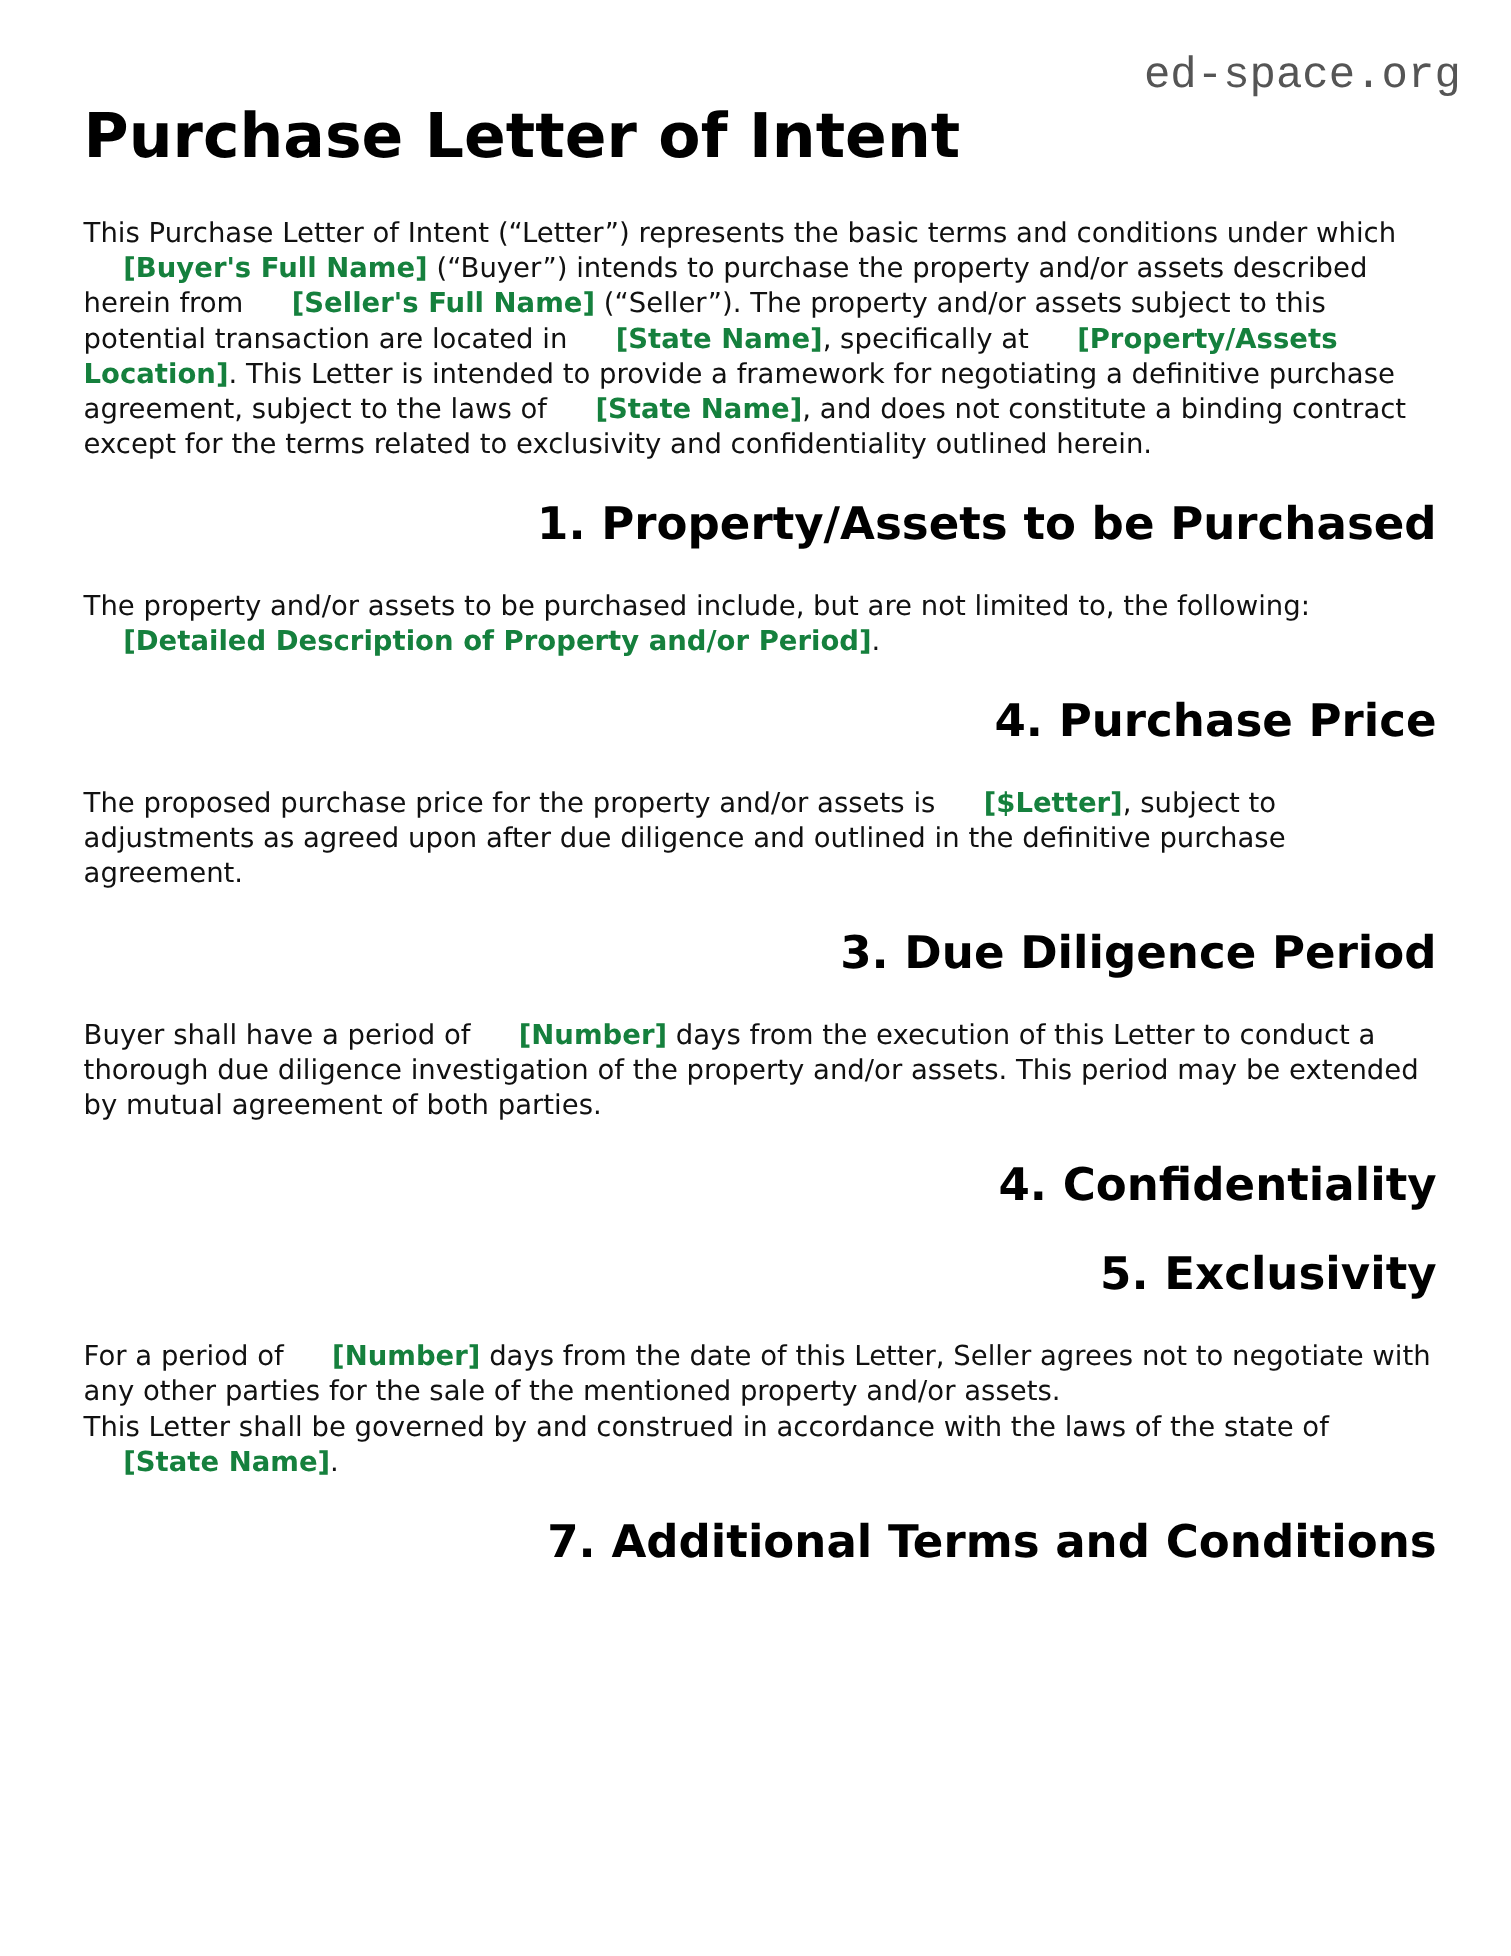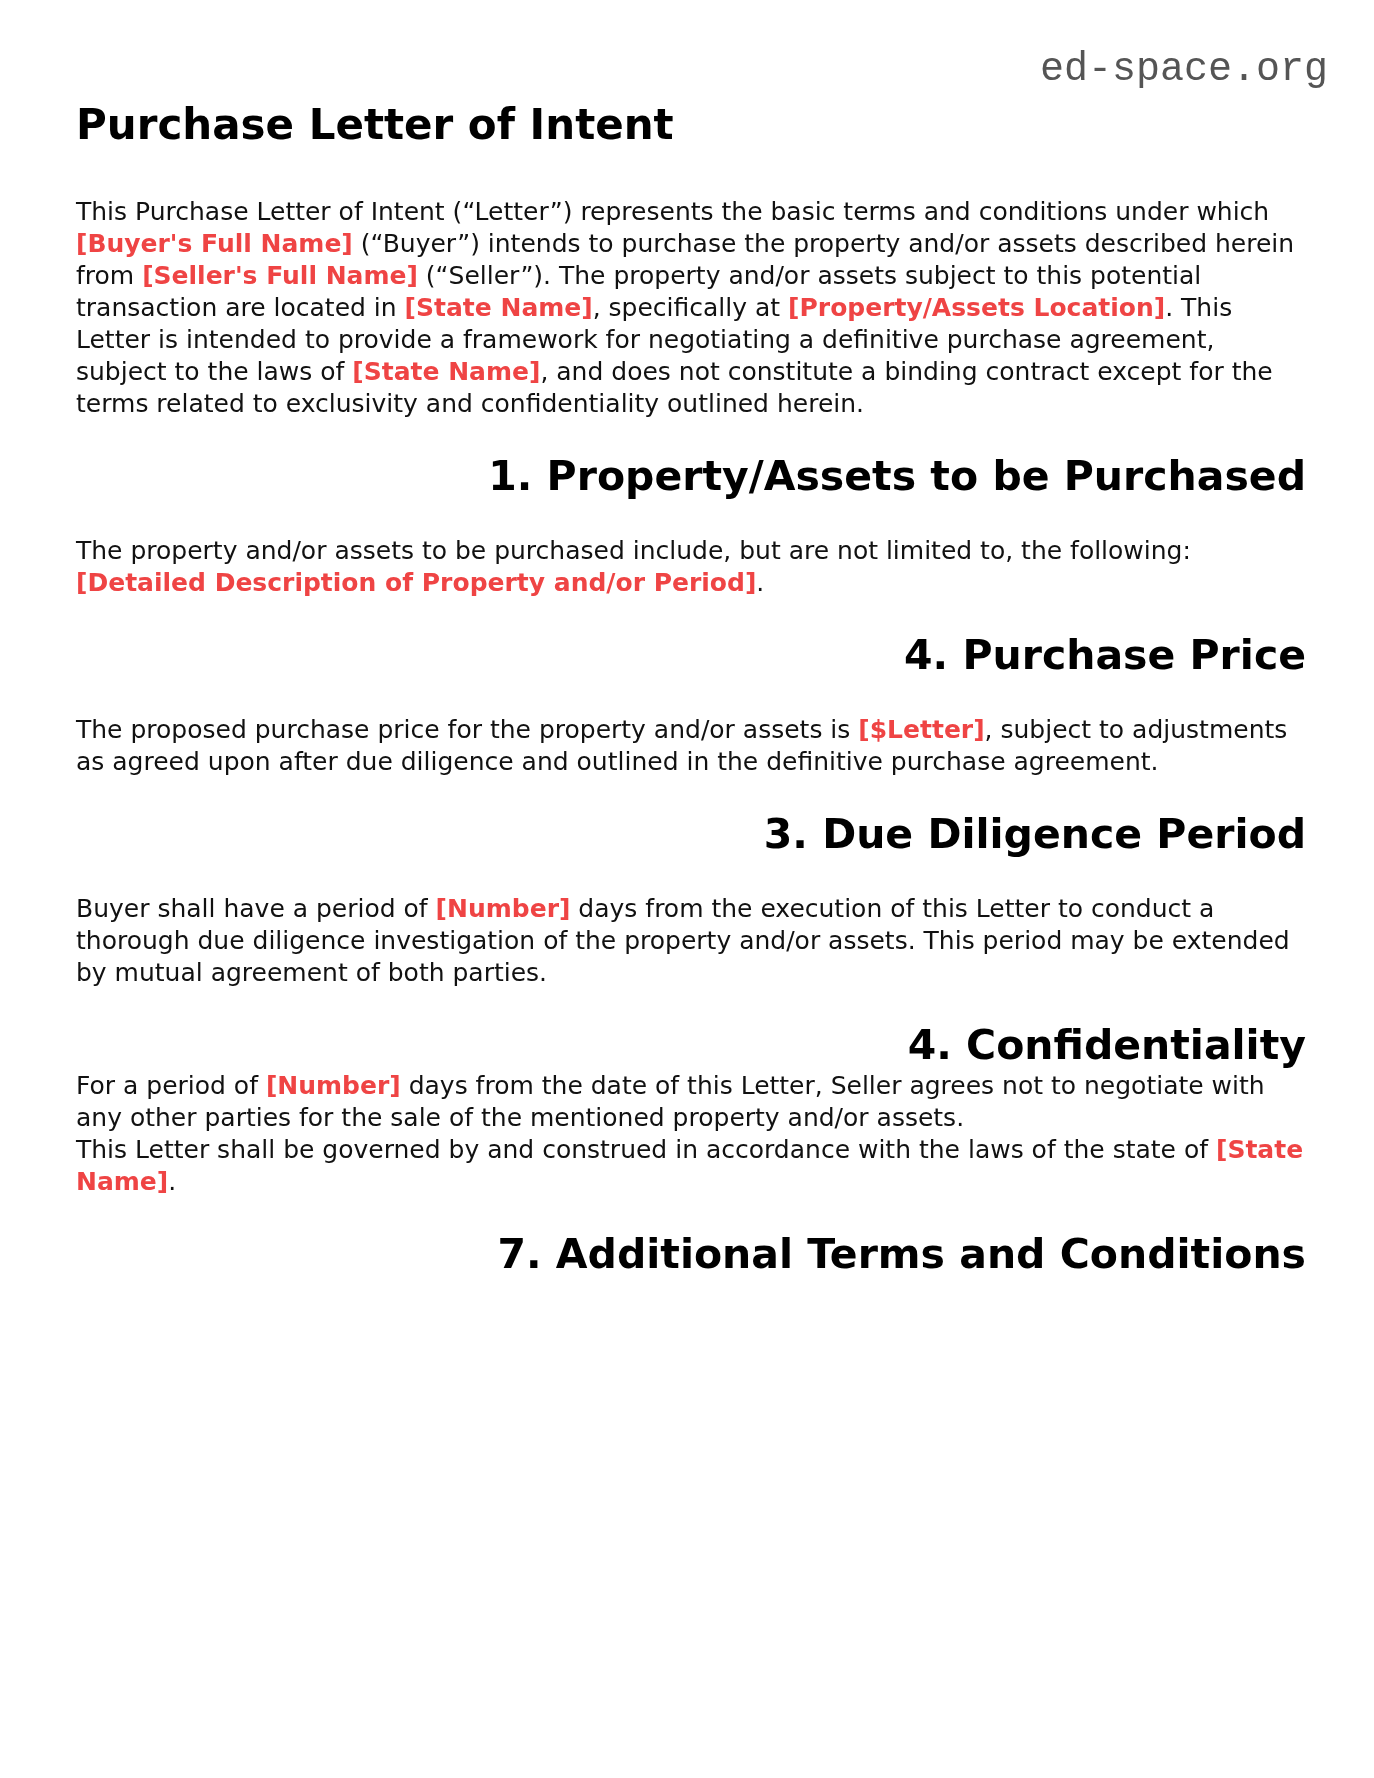--- a/index.html
+++ b/index.html
@@ -29,21 +29,21 @@
   .page {
     position: absolute;
     left: 76px;
     top: 93px;
     width: 1230px;
   }
   h1.doc-title {
     margin: 0;
     font-family: "DejaVu Sans", sans-serif;
     font-weight: bold;
-    font-size: 42px;
+    font-size: 56px;
     line-height: 64px;
     color: #000000;
   }
   p.body-text {
     margin: 0;
     font-size: 25px;
     line-height: 32px;
     color: #111111;
   }
   p.intro {
@@ -56,21 +56,22 @@
     font-size: 41px;
     line-height: 50px;
     color: #000000;
     text-align: right;
   }
   h2.section-heading + p.body-text {
     margin-top: 34px;
   }
   b.placeholder {
     font-weight: bold;
-    color: #ef4444;
+    color: #15803d;
+    margin-left: 36px;
   }
 </style>
 </head>
 <body>
 
 <div class="watermark">ed-space.org</div>
 
 <div class="page">
   <h1 class="doc-title">Purchase Letter of Intent</h1>
 
@@ -89,20 +90,21 @@
   <div>
     <h2 class="section-heading">3. Due Diligence Period</h2>
     <p class="body-text">Buyer shall have a period of <b class="placeholder">[Number]</b> days from the execution of this Letter to conduct a thorough due diligence investigation of the property and/or assets. This period may be extended by mutual agreement of both parties.</p>
   </div>
 
   <div>
     <h2 class="section-heading">4. Confidentiality</h2>
   </div>
 
   <div>
+    <h2 class="section-heading">5. Exclusivity</h2>
     <p class="body-text">For a period of <b class="placeholder">[Number]</b> days from the date of this Letter, Seller agrees not to negotiate with any other parties for the sale of the mentioned property and/or assets.</p>
   </div>
 
   <div>
     <p class="body-text">This Letter shall be governed by and construed in accordance with the laws of the state of <b class="placeholder">[State Name]</b>.</p>
   </div>
 
   <div>
     <h2 class="section-heading">7. Additional Terms and Conditions</h2>
   </div>

